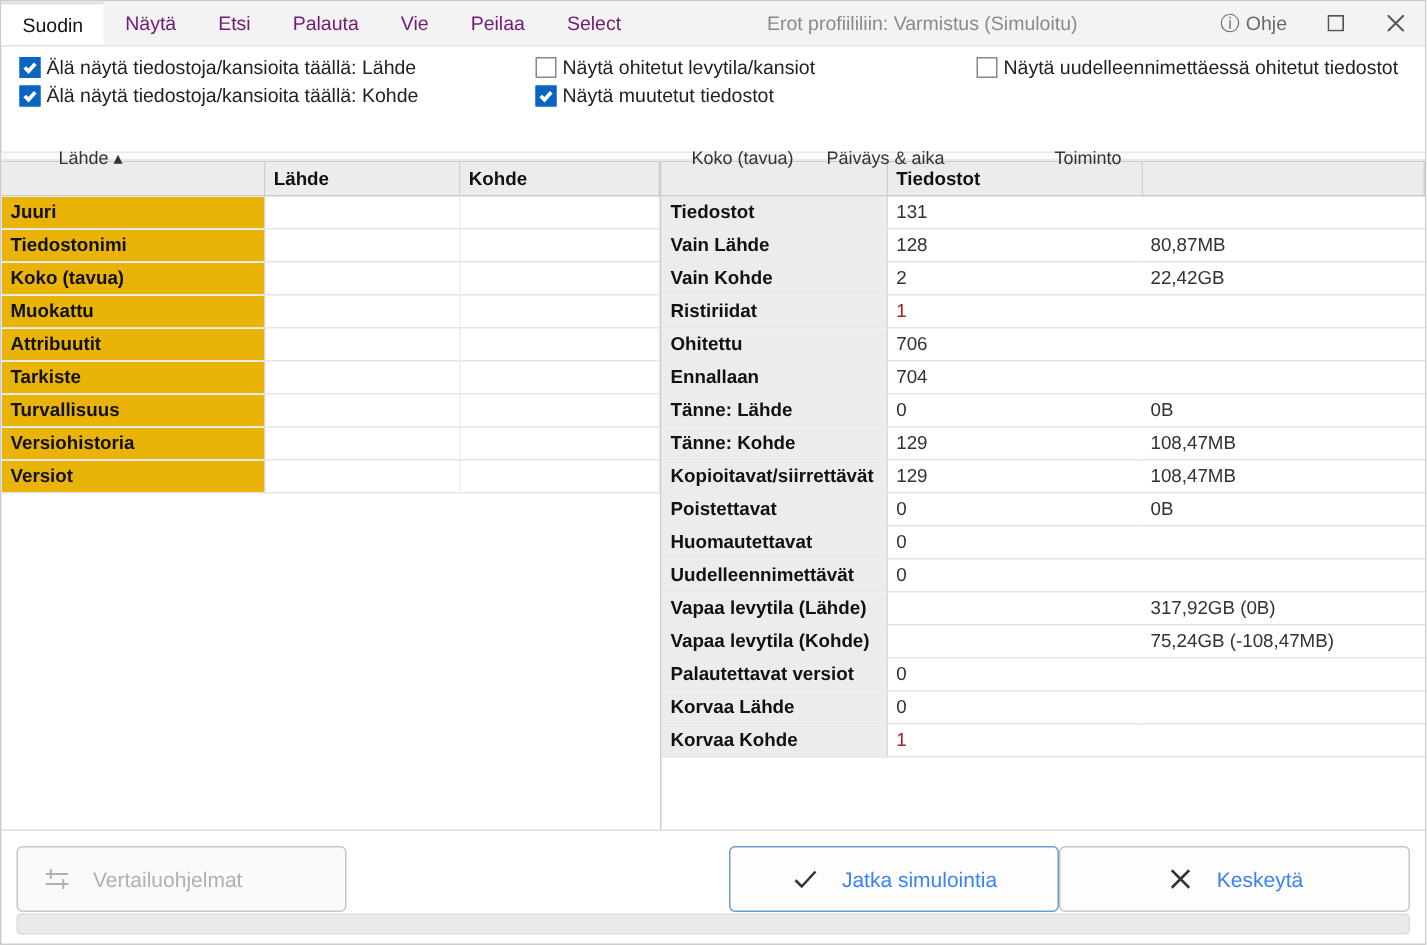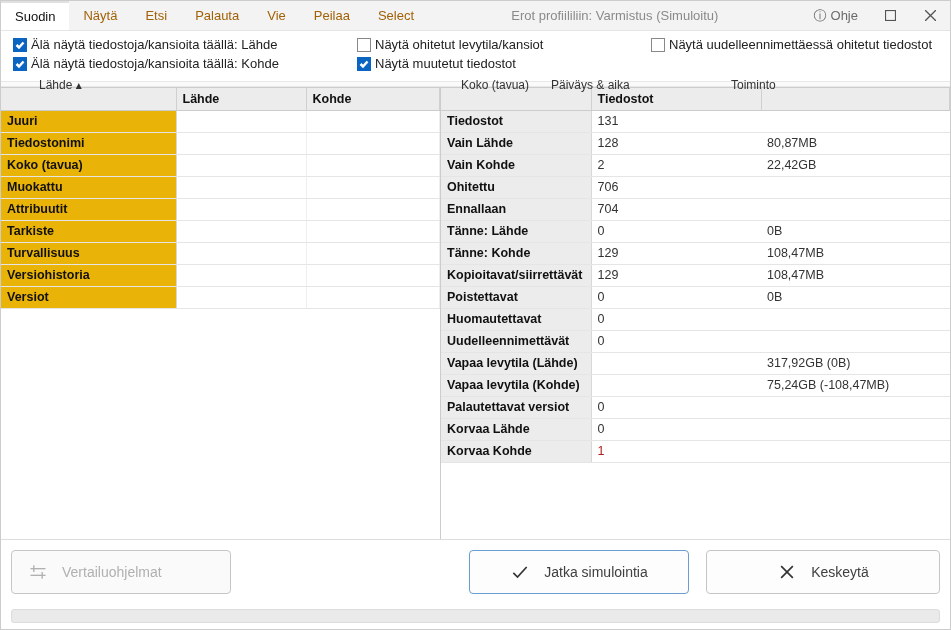--- a/index.html
+++ b/index.html
@@ -1,56 +1,56 @@
 <!DOCTYPE html>
 <html><head>
 <meta charset="utf-8">
 <style>
 * { box-sizing: border-box; margin: 0; padding: 0; }
 body { font-family: "Segoe UI", Tahoma, sans-serif; font-size: 12px; color: #333; background: #fff; overflow: hidden; }
 .window { width: 951px; height: 630px; display: flex; flex-direction: column; border: 1px solid #ccc; }
 
 
 .menubar { height: 30px; background: #f3f3f3; display: flex; align-items: stretch; border-bottom: 1px solid #e5e5e5; }
-.menubar .menu-item { padding: 0 14px; display: flex; align-items: center; color: #a16207; cursor: pointer; font-size: 13px; }
+.menubar .menu-item { padding: 0 14px; display: flex; align-items: center; color: #701a75; cursor: pointer; font-size: 13px; }
 .menubar .menu-item.active { background: #fff; border-top: 2px solid #e0e0e0; color: #111; font-weight: 500; }
 .menubar .spacer { flex: 1; }
 .menubar .title-text { display: flex; align-items: center; color: #8a8a8a; font-size: 13px; padding: 0 4px; }
 .menubar .help-btn { display: flex; align-items: center; gap: 4px; color: #6a6a6a; padding: 0 12px; cursor: pointer; font-size: 13px; }
 .menubar .winbtn { width: 40px; display: flex; align-items: center; justify-content: center; color: #555; cursor: pointer; }
 .menubar .winbtn svg { width: 11px; height: 11px; }
 
 
 .filter-row { padding: 6px 12px 10px; display: grid; grid-template-columns: 340px 290px 300px; gap: 4px 4px; font-size: 13px; }
 .chk { display: flex; align-items: center; gap: 4px; color: #222; }
 .chk .box { width: 14px; height: 14px; border: 1px solid #888; background: #fff; display: flex; align-items: center; justify-content: center; }
 .chk .box.checked { background: #0a64c2; border-color: #0a64c2; }
 .chk .box.checked svg { width: 10px; height: 10px; stroke: #fff; stroke-width: 2.5; fill: none; }
 
 
-.upper-header { height: 6px; border-top: 1px solid #e8e8e8; border-bottom: 1px solid #e8e8e8; position: relative; background: #fafafa; }
+.upper-header { height: 6px; border-top: 1px solid #e8e8e8; border-bottom: 1px solid #e8e8e8; position: relative; background: #fafafa; margin-top: 20px; }
 .upper-truncated { font-size: 12px; color: #333; position: absolute; top: -4px; white-space: nowrap; overflow: hidden; }
 
 .split { flex: 1; display: flex; overflow: hidden; border-top: 1px solid #ccc; }
 .left-pane, .right-pane { overflow: auto; }
 .left-pane { width: 440px; border-right: 1px solid #ccc; }
 .right-pane { flex: 1; }
 
 
 table { width: 100%; border-collapse: collapse; table-layout: fixed; }
 th, td { text-align: left; padding: 3px 6px; font-size: 12.5px; border-bottom: 1px solid #e5e5e5; height: 22px; vertical-align: middle; white-space: nowrap; overflow: hidden; text-overflow: ellipsis; }
 th { background: #ececec; font-weight: 700; border-bottom: 1px solid #ccc; border-right: 1px solid #d0d0d0; color: #111; }
 .left-pane td:first-child { background: #eab308; font-weight: 700; color: #111; border-right: 1px solid #d8d8d8; }
 .left-pane td { border-right: 1px solid #eee; }
 .right-pane td:first-child { background: #ececec; font-weight: 700; color: #111; border-right: 1px solid #d8d8d8; }
 td.red { color: #b02020; }
 
 
-.footer { border-top: 1px solid #ddd; padding: 10px 10px 15px; display: flex; align-items: center; gap: 17px; }
-.footer .btn { height: 44px; display: flex; align-items: center; justify-content: center; gap: 14px; border: 1px solid #c6c6c6; border-radius: 4px; background: #fdfdfd; cursor: pointer; font-size: 14px; color: #404040; }
+.footer { border-top: 1px solid #ddd; padding: 10px 10px 1px; display: flex; align-items: center; gap: 0; }
+.footer .btn { height: 44px; display: flex; align-items: center; justify-content: center; gap: 14px; border: 1px solid #c6c6c6; border-radius: 4px; background: #fdfdfd; cursor: pointer; font-size: 14px; color: #3b82f6; }
 .footer .btn.disabled { color: #b0b0b0; cursor: default; background: #fafafa; }
 .footer .btn svg { width: 20px; height: 20px; }
 .footer .btn.compare { width: 220px; justify-content: flex-start; padding-left: 16px; }
 .footer .btn.continue { width: 220px; border-color: #6a9dd0; }
 .footer .btn.cancel { width: 234px; }
 .footer .spacer { flex: 1; }
 
 .bottom-scroll { height: 14px; margin: 0 10px 6px; background: #eaeaea; border: 1px solid #dcdcdc; border-radius: 3px; }
 </style>
 </head>
@@ -118,21 +118,21 @@
           </svg>
         </span>
       <span>Näytä muutetut tiedostot</span>
     </label>
   </div>
 
   <div class="upper-header">
     <span class="upper-truncated" style="left:38px">Lähde ▴</span>
     <span class="upper-truncated" style="left:460px">Koko (tavua)</span>
     <span class="upper-truncated" style="left:550px">Päiväys &amp; aika</span>
-    <span class="upper-truncated" style="left:730px">Toiminto</span>
+    <span class="upper-truncated" style="left:702px">Toiminto</span>
   </div>
 
   <div class="split">
 
     <div class="left-pane">
       <table>
         <colgroup>
             <col style="width:175px">
             <col style="width:130px">
             <col>
@@ -218,20 +218,25 @@
               <td>Vain Lähde</td>
               <td>128</td>
               <td>80,87MB</td>
             </tr>
             <tr>
               <td>Vain Kohde</td>
               <td>2</td>
               <td>22,42GB</td>
             </tr>
             <tr>
+              <td>Ristiriidat</td>
+              <td class="red">1</td>
+              <td></td>
+            </tr>
+            <tr>
               <td>Ohitettu</td>
               <td>706</td>
               <td></td>
             </tr>
             <tr>
               <td>Ennallaan</td>
               <td>704</td>
               <td></td>
             </tr>
             <tr>

